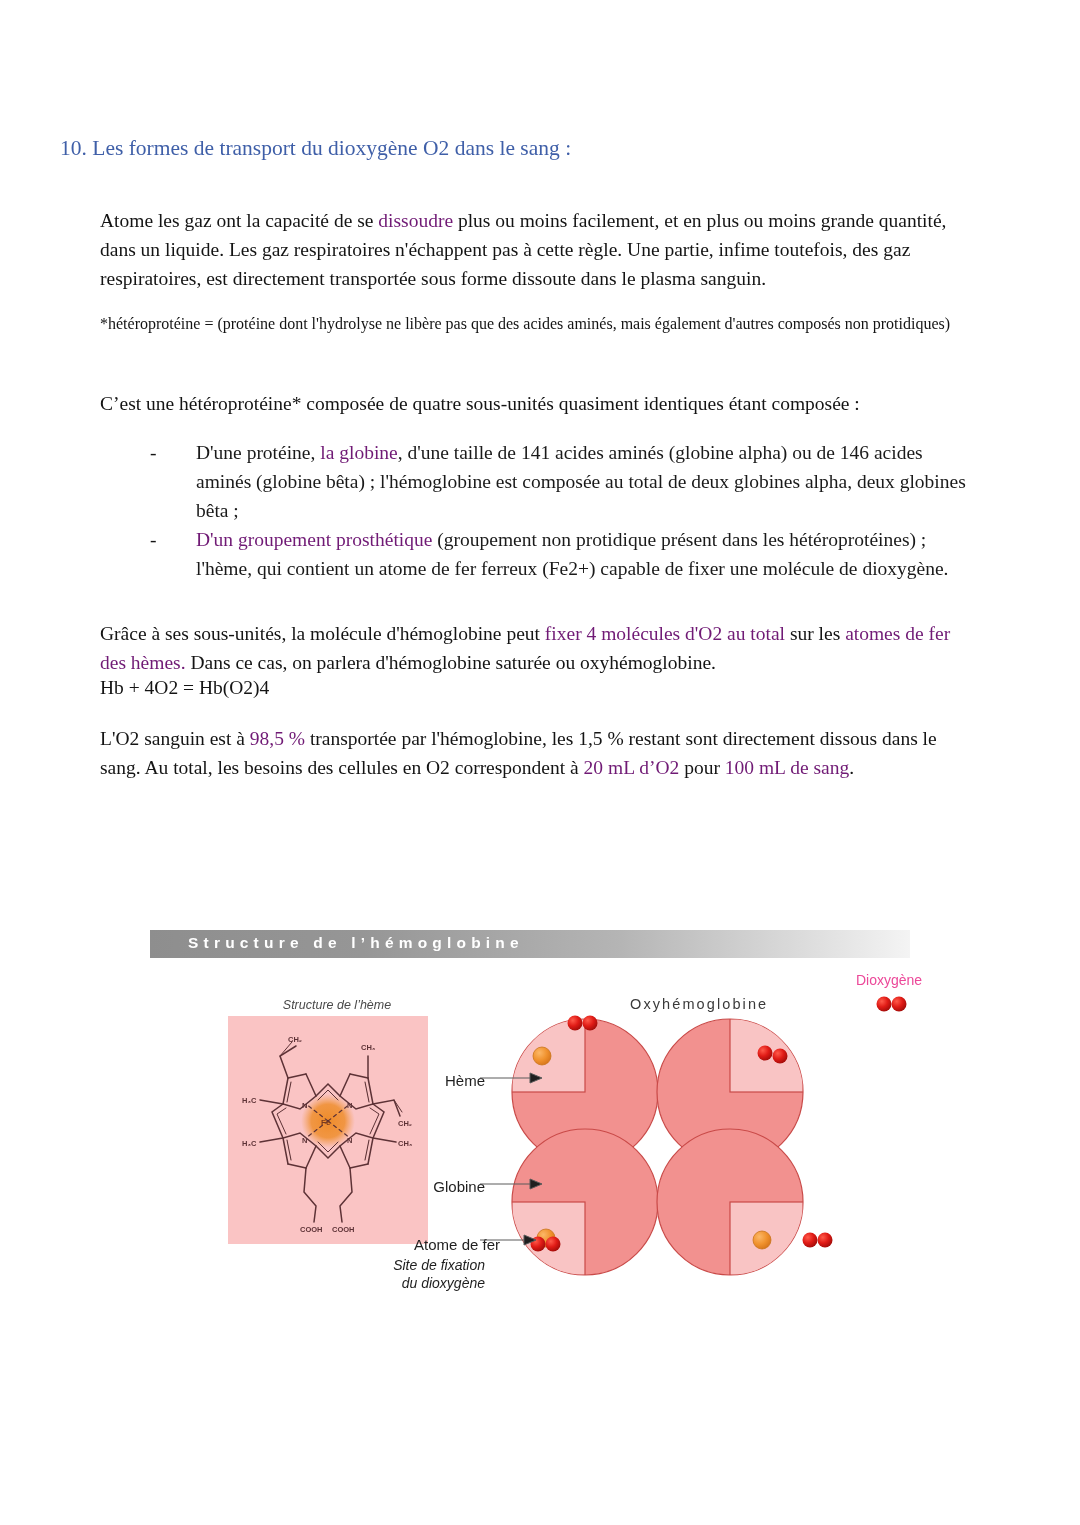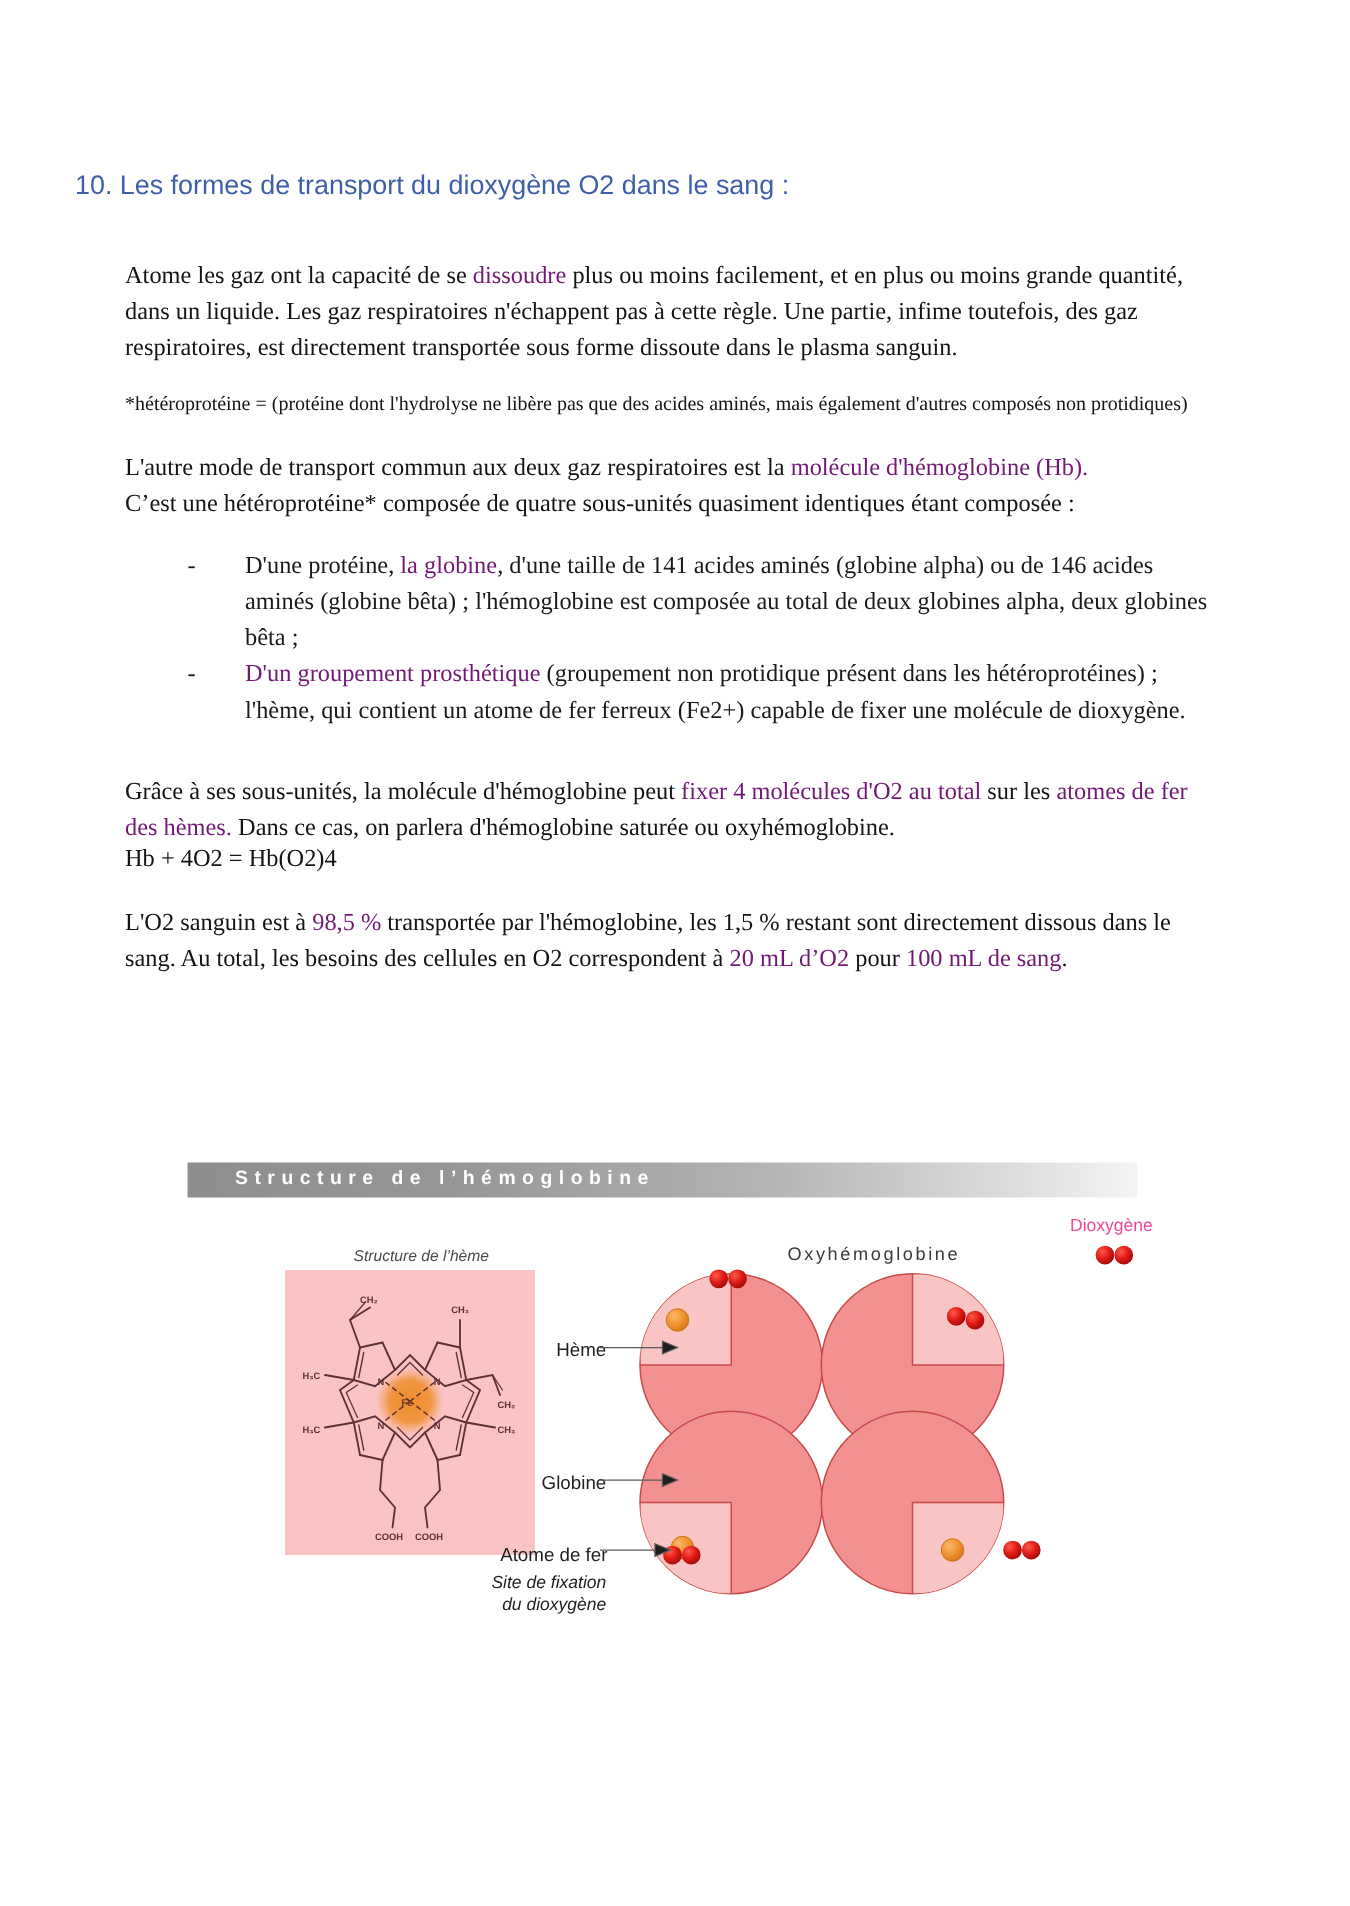--- a/index.html
+++ b/index.html
@@ -22,21 +22,21 @@
     background: #fff;
   }
 
   
   .doc-title {
     position: absolute;
     left: 60px;
     top: 136px;
     font-size: 21.5px;
     color: #3f5fa8;
-    font-family: Liberation Sans, sans-serif;
+    font-family: Liberation Serif, serif;
     white-space: nowrap;
   }
 
   
   .para {
     position: absolute;
     font-size: 19.5px;
     line-height: 29px;
     color: #141414;
     text-align: left;
@@ -152,21 +152,21 @@
   .lbl {
     position: absolute;
     font-family: "Liberation Sans", sans-serif;
     font-size: 15px;
     color: #1f1f1f;
     white-space: nowrap;
     text-align: right;
   }
   .lbl-heme    { left: 215px; top: 142px; width: 120px; }
   .lbl-globine { left: 200px; top: 248px; width: 135px; }
-  .lbl-fer     { left: 166px; top: 306px; width: 170px; }
+  .lbl-fer     { left: 180px; top: 306px; width: 170px; }
   .lbl-site {
     position: absolute;
     left: 165px;
     top: 326px;
     width: 170px;
     text-align: right;
     font-family: "Liberation Sans", sans-serif;
     font-style: italic;
     font-size: 14px;
     line-height: 18px;
@@ -183,23 +183,20 @@
   </div>
 
   <div class="para" style="left:100px; top:206px; width:860px;">
     <span>Atome les gaz ont la capacité de se </span><span class="pink">dissoudre</span><span> plus ou moins facilement, et en plus ou moins grande quantité, dans un liquide. Les gaz respiratoires n'échappent pas à cette règle. Une partie, infime toutefois, des gaz respiratoires, est directement transportée sous forme dissoute dans le plasma sanguin.</span>
   </div>
 
   <div class="para small" style="left:100px; top:312px; width:860px;">
     <span>*hétéroprotéine = (protéine dont l'hydrolyse ne libère pas que des acides aminés, mais également d'autres composés non protidiques)</span>
   </div>
 
-  <div class="para" style="left:100px; top:360px; width:880px;">
-    <span>L'autre mode de transport commun aux deux gaz respiratoires est la </span><span class="pink">molécule d'hémoglobine (Hb).</span>
-  </div>
   <div class="para" style="left:100px; top:389px; width:880px;">
     <span>C’est une hétéroprotéine* composée de quatre sous-unités quasiment identiques étant composée :</span>
   </div>
 
   <div class="bullets">
     <div class="bullet-row">
       <span class="dash">-</span>
       <span class="bullet-text"><span>D'une protéine, </span><span class="pink">la globine</span><span>, d'une taille de 141 acides aminés (globine alpha) ou de 146 acides aminés (globine bêta) ; l'hémoglobine est composée au total de deux globines alpha, deux globines bêta ;</span></span>
     </div>
     <div class="bullet-row">

